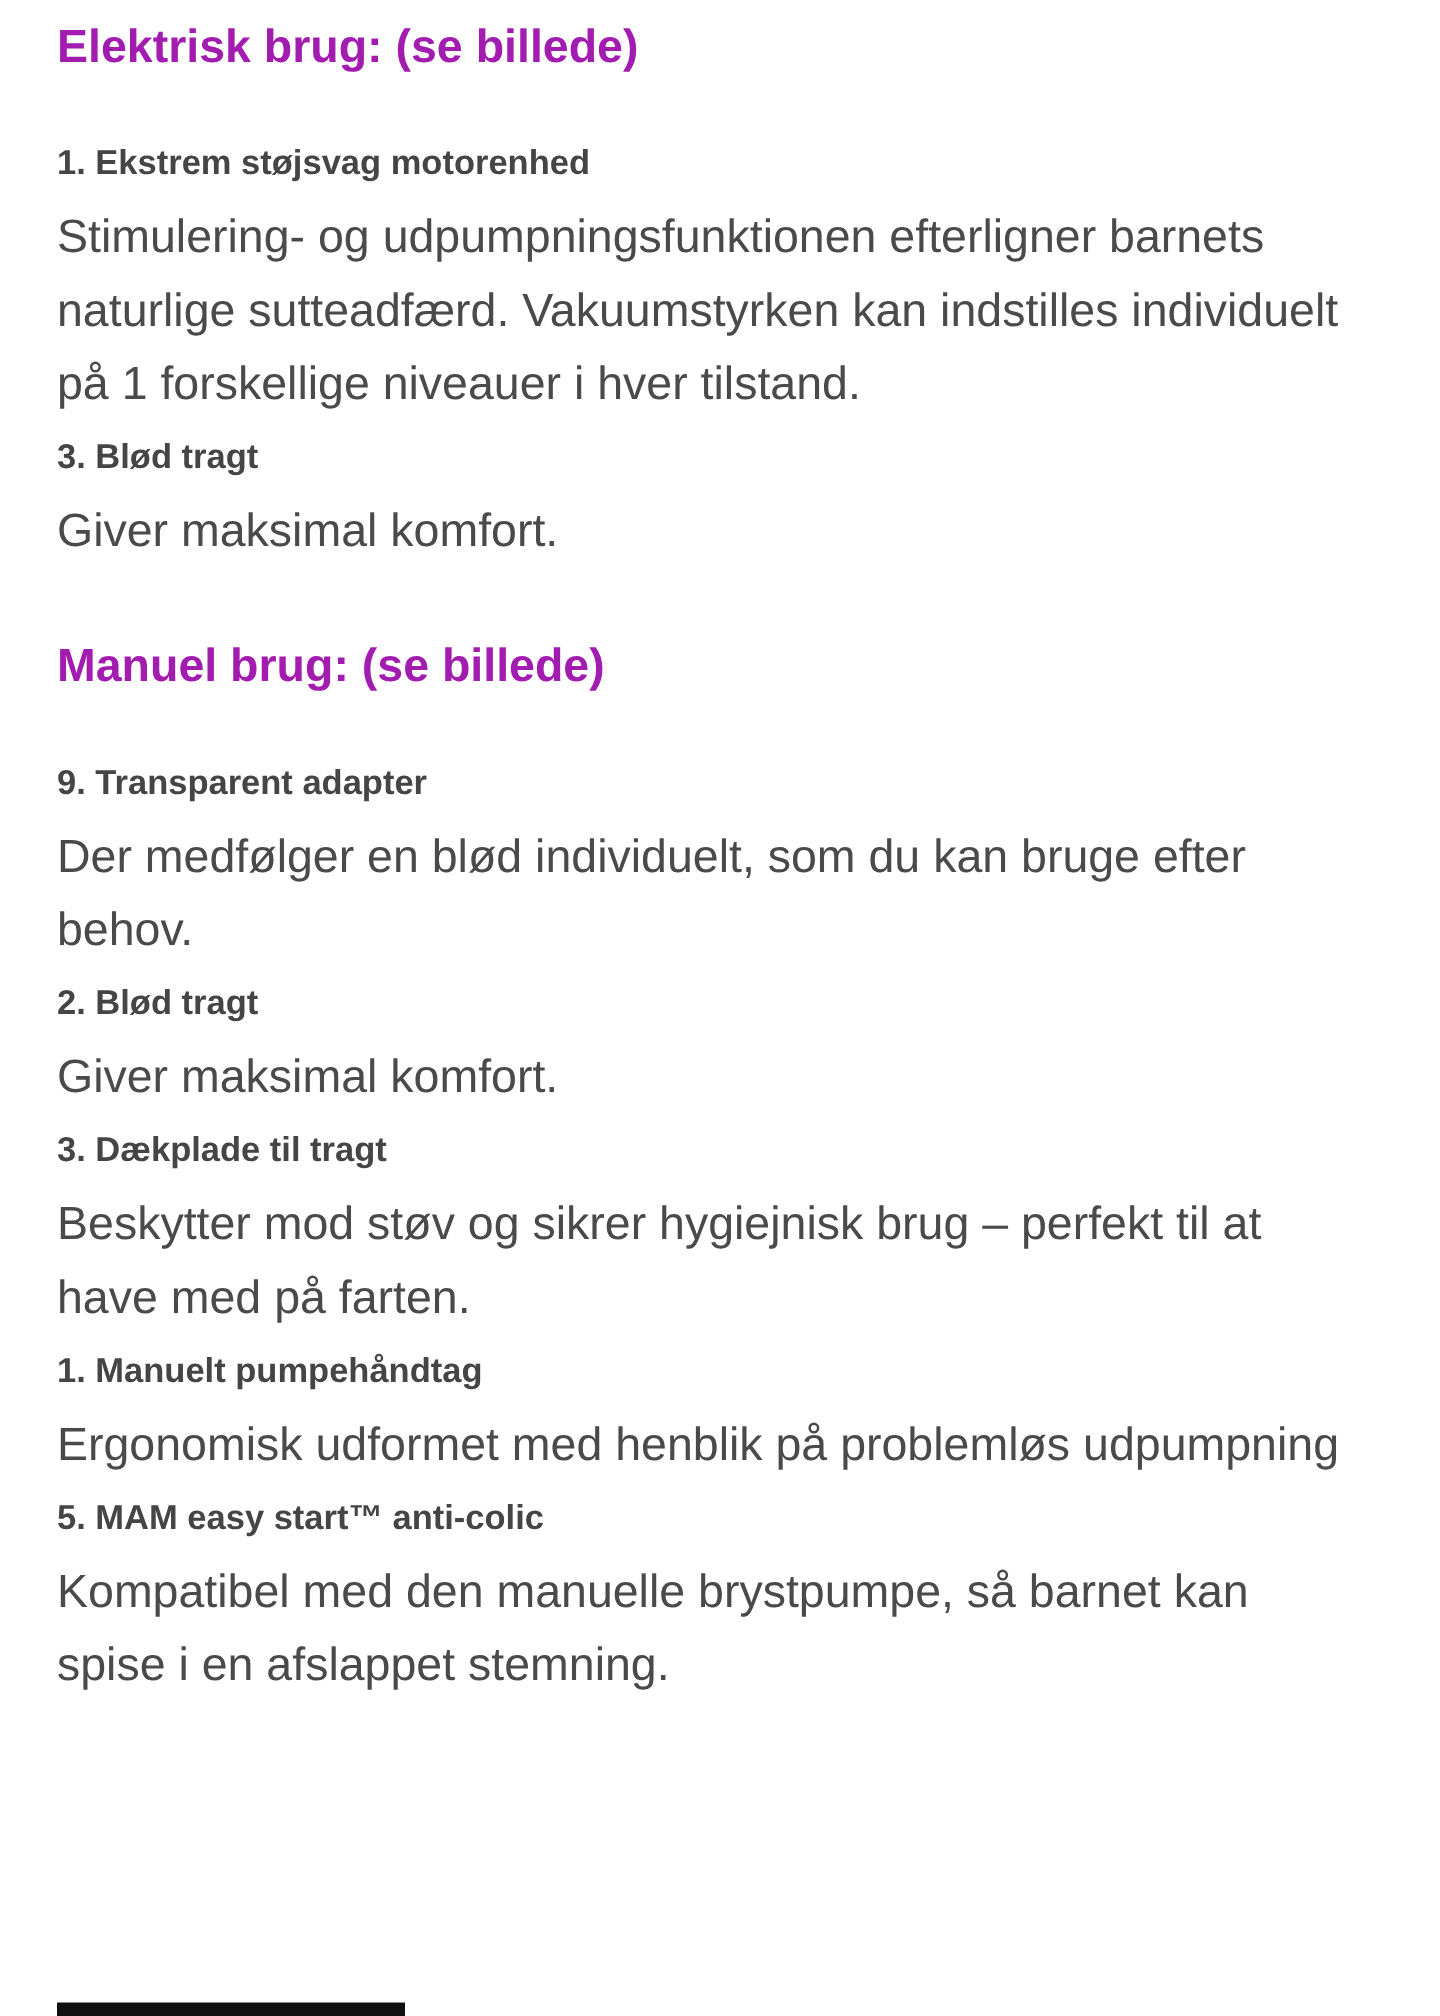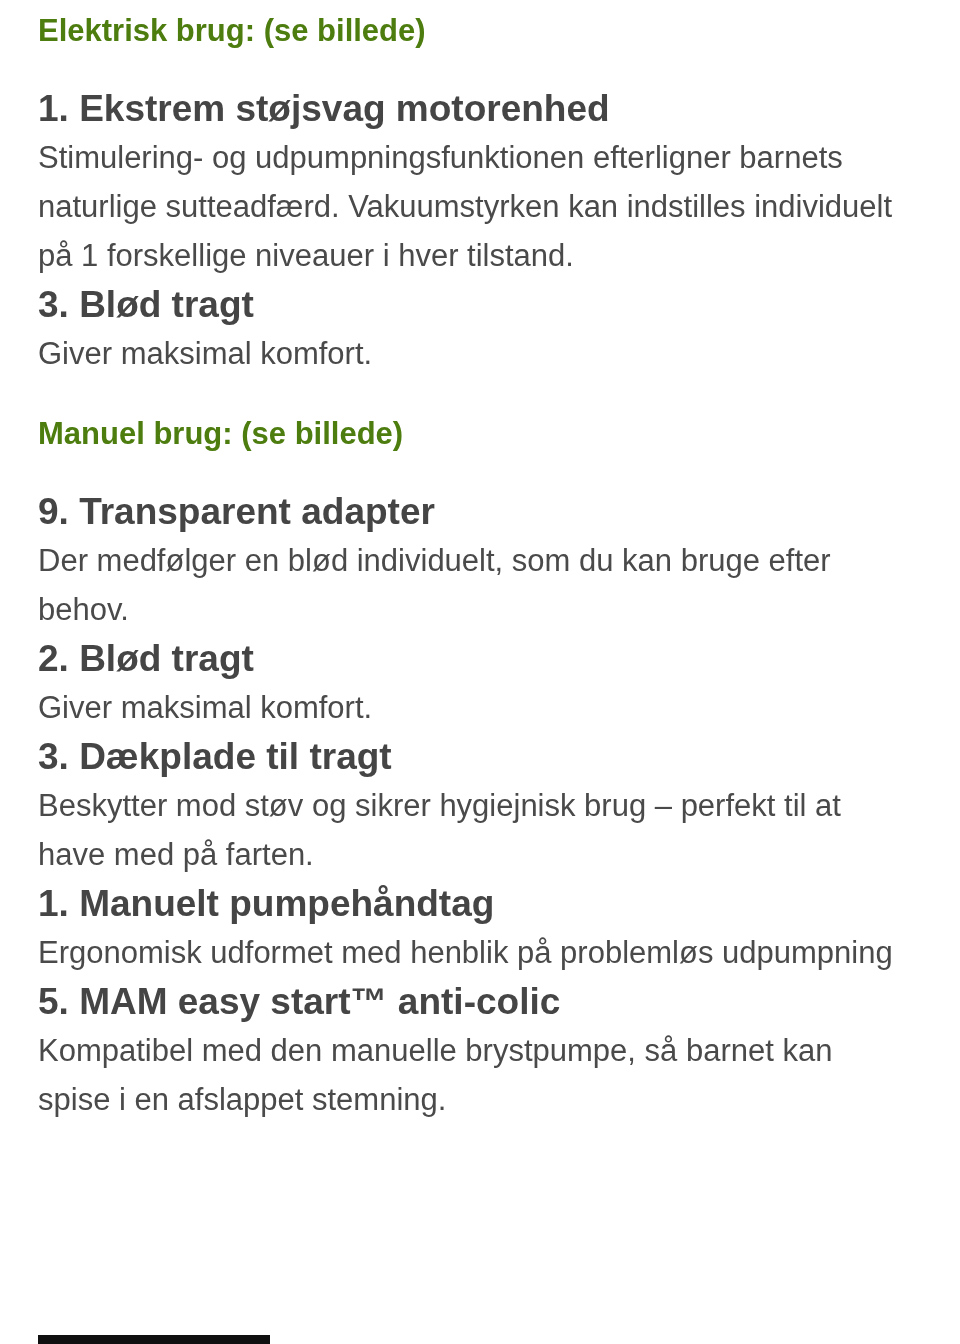--- a/index.html
+++ b/index.html
@@ -15,28 +15,28 @@
   }
   main {
     padding: 6px 58px 30px 38px;
     color: #4a4a4a;
     font-size: 31px;
     line-height: 49px;
   }
   .section-heading {
     font-size: 31px;
     font-weight: bold;
-    color: #4d7c0f;
+    color: #a21caf;
     margin-bottom: 29px;
   }
   section + section {
-    margin-top: 31px;
+    margin-top: 41px;
   }
   .item-title {
-    font-size: 37px;
+    font-size: 23px;
     font-weight: bold;
     color: #454545;
   }
   .item-body {
     font-weight: normal;
   }
   .item:first-of-type { margin-top: 0; }
   .bottom-cutoff {
     position: absolute;
     left: 38px;

